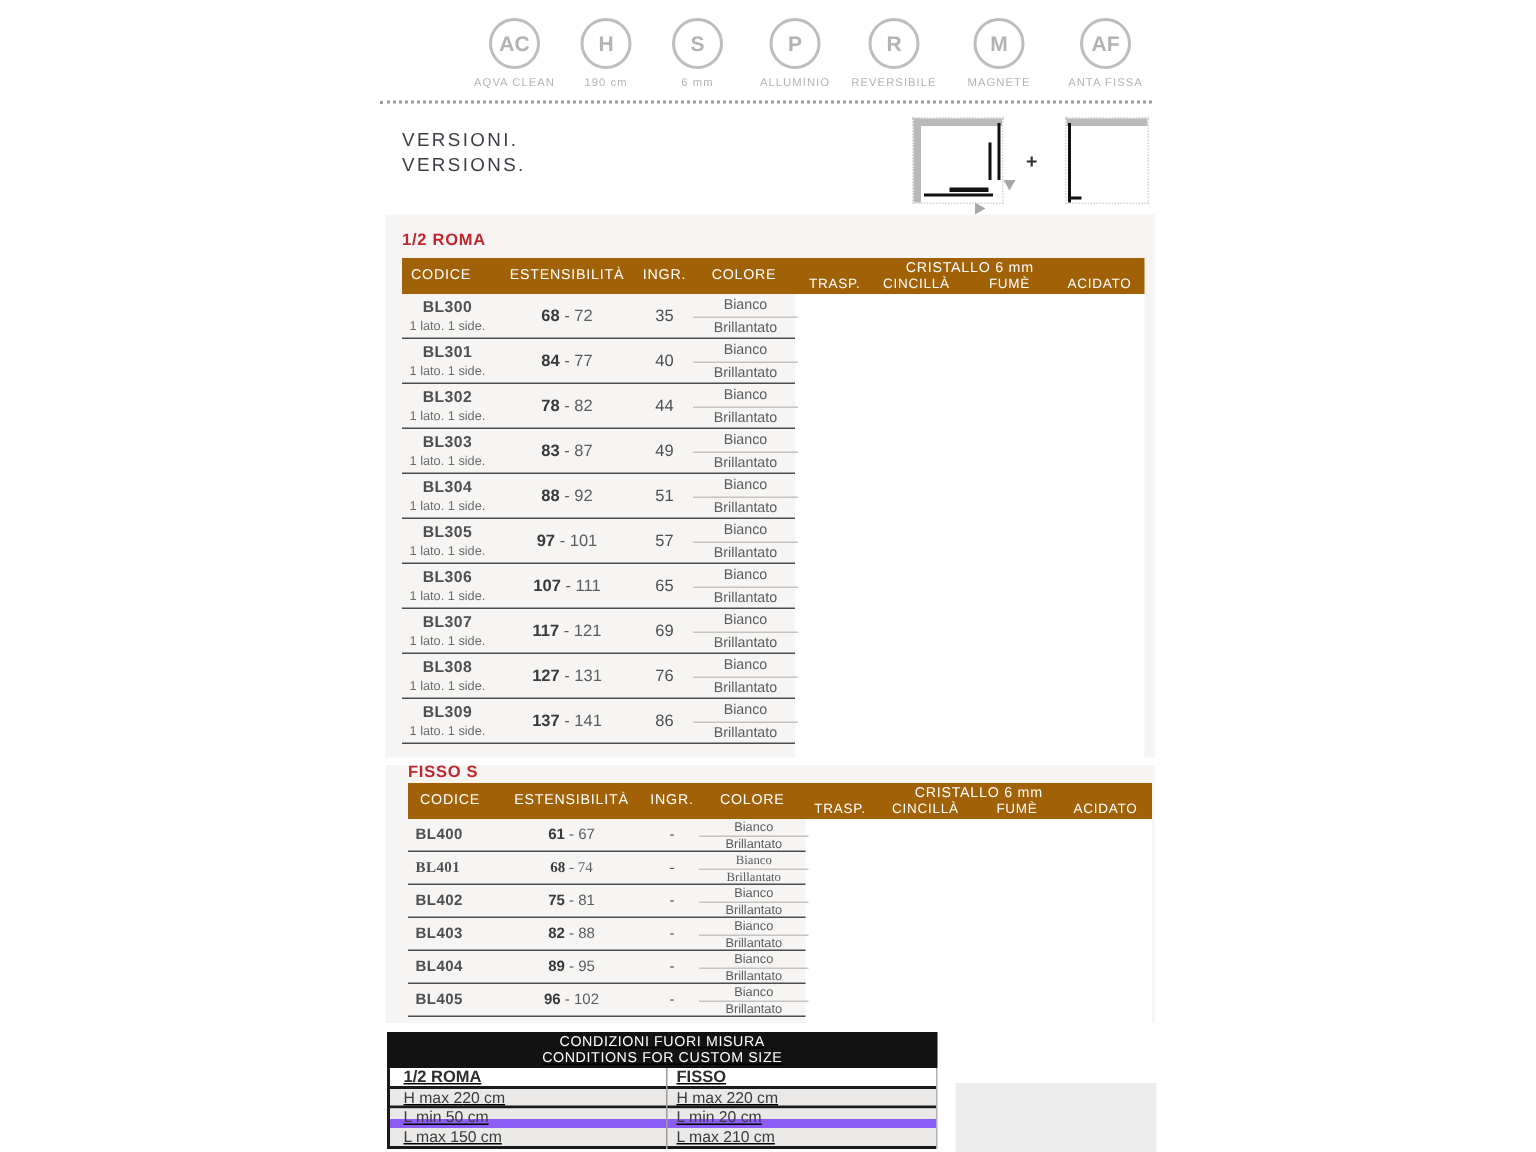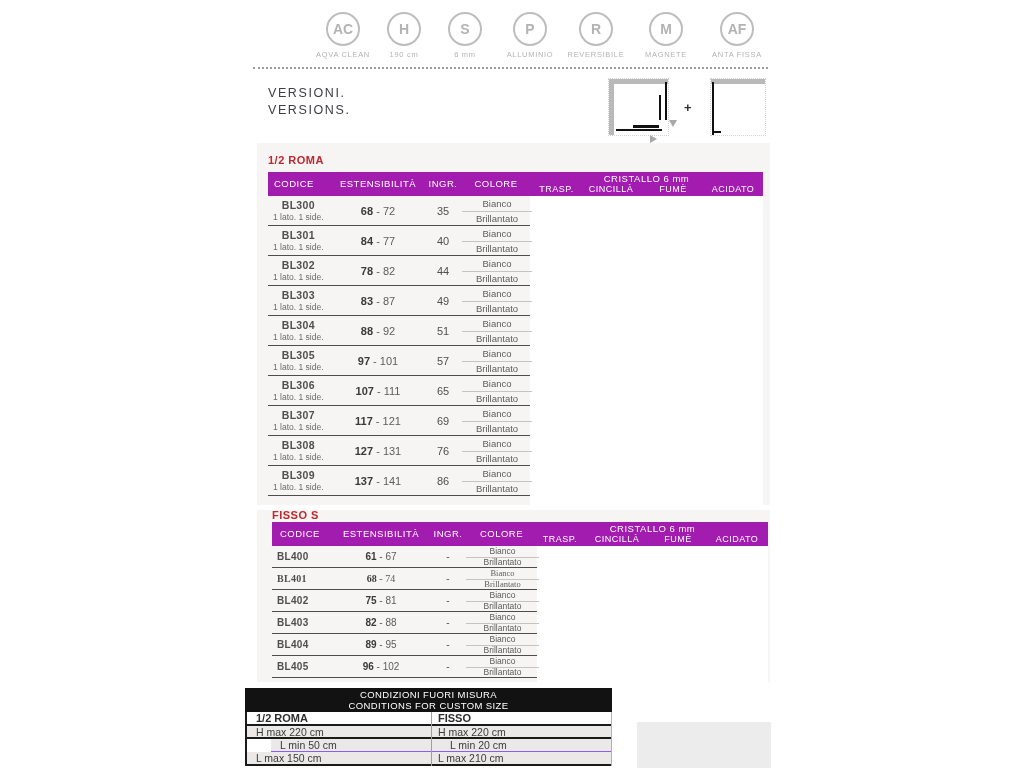--- a/index.html
+++ b/index.html
@@ -35,21 +35,21 @@
 
   
   .panel { position:absolute; background:#f6f5f4; }
   .panel-1 { left:257px; top:143px; width:513px; height:362px; }
   .panel-2 { left:257px; top:510px; width:513px; height:172px; }
   .section-title { position:absolute; font-size:11px; font-weight:bold; color:#c0272d; letter-spacing:0.5px; }
   .st-1 { left:268px; top:154px; }
   .st-2 { left:272px; top:509px; }
 
   
-  .thead { position:absolute; height:24px; background:#a21caf; color:#fff;padding-left:32px; }
+  .thead { position:absolute; height:24px; background:#a16207; color:#fff;padding-left:32px; }
   .th-1 { left:268px; top:172px; width:495px; }
   .th-2 { left:272px; top:522px; width:496px; }
   .thead span { position:absolute; font-size:9.5px; letter-spacing:0.5px; line-height:24px; text-align:center; white-space:nowrap; }
   .thead .half { top:11px; height:13px; line-height:13px; font-size:9px; }
   .thead .cristallo { top:1px; height:12px; line-height:12px; font-size:9.5px; }
 
   
   .price-zone { position:absolute; background:#fff; }
   .pz-1 { left:530px; top:196px; width:233px; height:309px; }
   .pz-2 { left:537px; top:546px; width:231px; height:136px; }
@@ -75,31 +75,31 @@
   .tb-2 .ingr { left:158px; width:36px; font-size:10px; line-height:21px; }
   .colore { text-align:center; color:#5c5c5c; }
   .tb-1 .colore { left:194px; width:70px; height:30px; font-size:9.5px; }
   .tb-2 .colore { left:194px; width:73px; height:22px; font-size:8.5px; }
   .tb-1 .c1, .tb-1 .c2 { height:15px; line-height:15px; }
   .tb-2 .c1, .tb-2 .c2 { height:11px; line-height:11px; }
   .subdiv { position:absolute; left:0; width:100%; border-top:1px solid #c6c4c2; }
   .tb-1 .subdiv { top:15px; } .tb-2 .subdiv { top:11px; }
 
   
-  .cs-table { position:absolute; left:245px; top:688px; width:367px; }
+  .cs-table { position:absolute; left:258px; top:688px; width:367px;text-decoration:underline; }
   .cs-head { height:24px; background:#121212; color:#fff; text-align:center;
     font-size:9.5px; letter-spacing:0.4px; padding-top:2px; line-height:10.5px; }
   .cs-body { position:relative; border-left:2px solid #1a1a1a; border-right:1px solid #b3b1b0; }
   .cs-row { display:flex; }
   .cs-row > div { width:50%; padding-left:9px; white-space:nowrap; }
   .cs-labels { height:14px; background:#fff; border-bottom:2px solid #1a1a1a;
     font-weight:bold; font-size:11px; color:#2d2d2d; line-height:12px; }
   .cs-r { background:#eae9e8; font-size:10.5px; color:#3a3a3a; }
   .cs-r1 { height:13px; line-height:13px; border-bottom:2px solid #1a1a1a; }
-  .cs-r2 { height:13px; line-height:13px; border-bottom:1px solid #8b5cf6;margin-left:24px; }
+  .cs-r2 { height:13px; line-height:13px; border-bottom:6px solid #8b5cf6; }
   .cs-r3 { height:14px; line-height:13px; border-bottom:2px solid #1a1a1a; }
   .cs-vline { position:absolute; left:184px; top:0; bottom:0; width:1px; background:#a09e9d; }
 
   .gray-box { position:absolute; left:637px; top:722px; width:134px; height:46px; background:#ececec; }
 </style>
 </head>
 <body>
 
 <div class="page">
 

